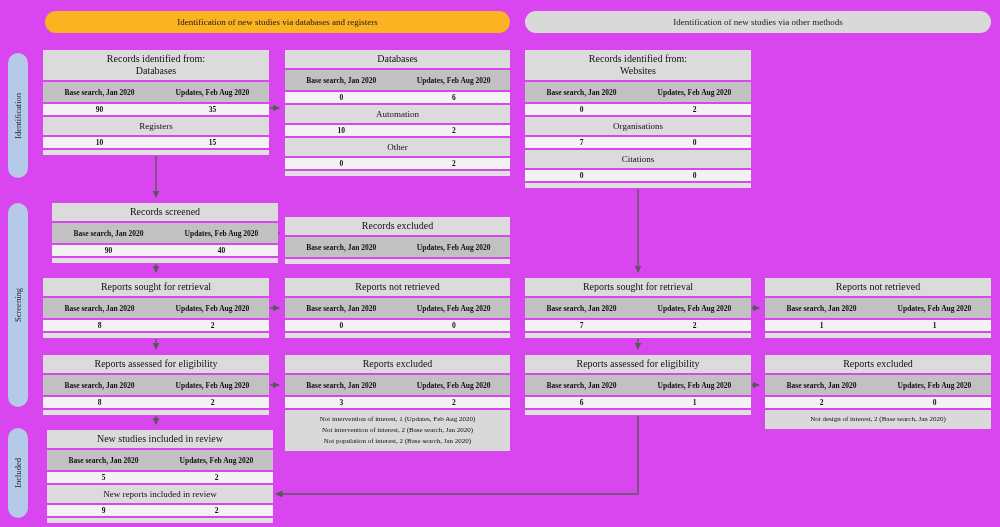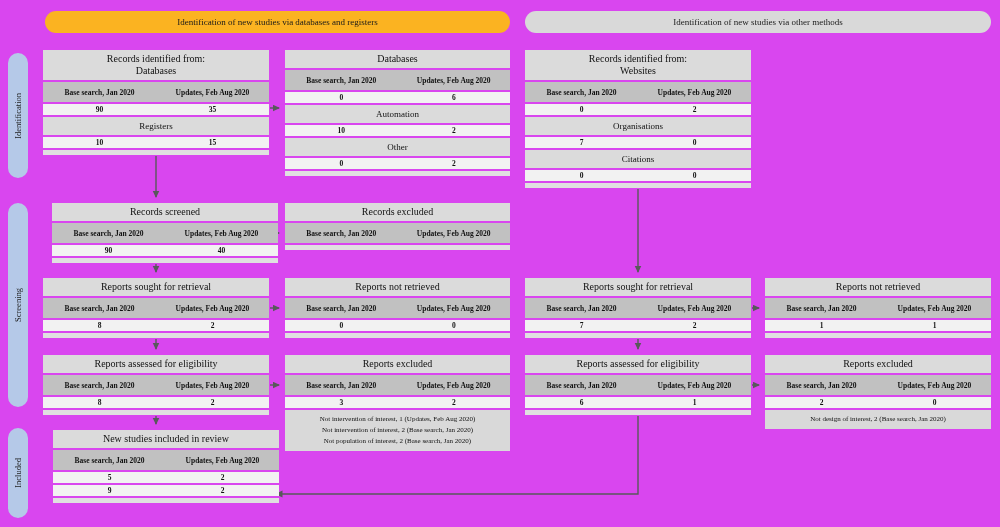--- a/index.html
+++ b/index.html
@@ -170,21 +170,21 @@
         <div class="row subhead">
           <div class="cell">Base search, Jan 2020</div>
           <div class="cell">Updates, Feb Aug 2020</div>
         </div>
         <div class="row vals">
           <div class="cell">90</div>
           <div class="cell">40</div>
         </div>
         <div class="row strip"></div>
       </div>
-      <div class="box" style="left: 285px; top: 203px; width: 225px;">
+      <div class="box" style="left: 285px; top: 217px; width: 225px;">
         <div class="title">
           <div class="">Records excluded</div>
         </div>
         <div class="row subhead">
           <div class="cell">Base search, Jan 2020</div>
           <div class="cell">Updates, Feb Aug 2020</div>
         </div>
         <div class="row strip"></div>
       </div>
       <div class="box" style="left: 43px; top: 278px; width: 226px;">
@@ -298,32 +298,33 @@
           <div class="cell">Updates, Feb Aug 2020</div>
         </div>
         <div class="row vals">
           <div class="cell">2</div>
           <div class="cell">0</div>
         </div>
         <div class="reasons">
           <div class="">Not design of interest, 2 (Base search, Jan 2020)</div>
         </div>
       </div>
-      <div class="box" style="left: 53px; top: 430px; width: 226px;">
+      <div class="box" style="left: 47px; top: 430px; width: 226px;">
         <div class="title">
           <div class="">New studies included in review</div>
         </div>
         <div class="row subhead">
           <div class="cell">Base search, Jan 2020</div>
           <div class="cell">Updates, Feb Aug 2020</div>
         </div>
         <div class="row vals">
           <div class="cell">5</div>
           <div class="cell">2</div>
         </div>
+        <div class="seclabel">New reports included in review</div>
         <div class="row vals">
           <div class="cell">9</div>
           <div class="cell">2</div>
         </div>
         <div class="row strip"></div>
       </div>
     </div>
 
 </div>
 

